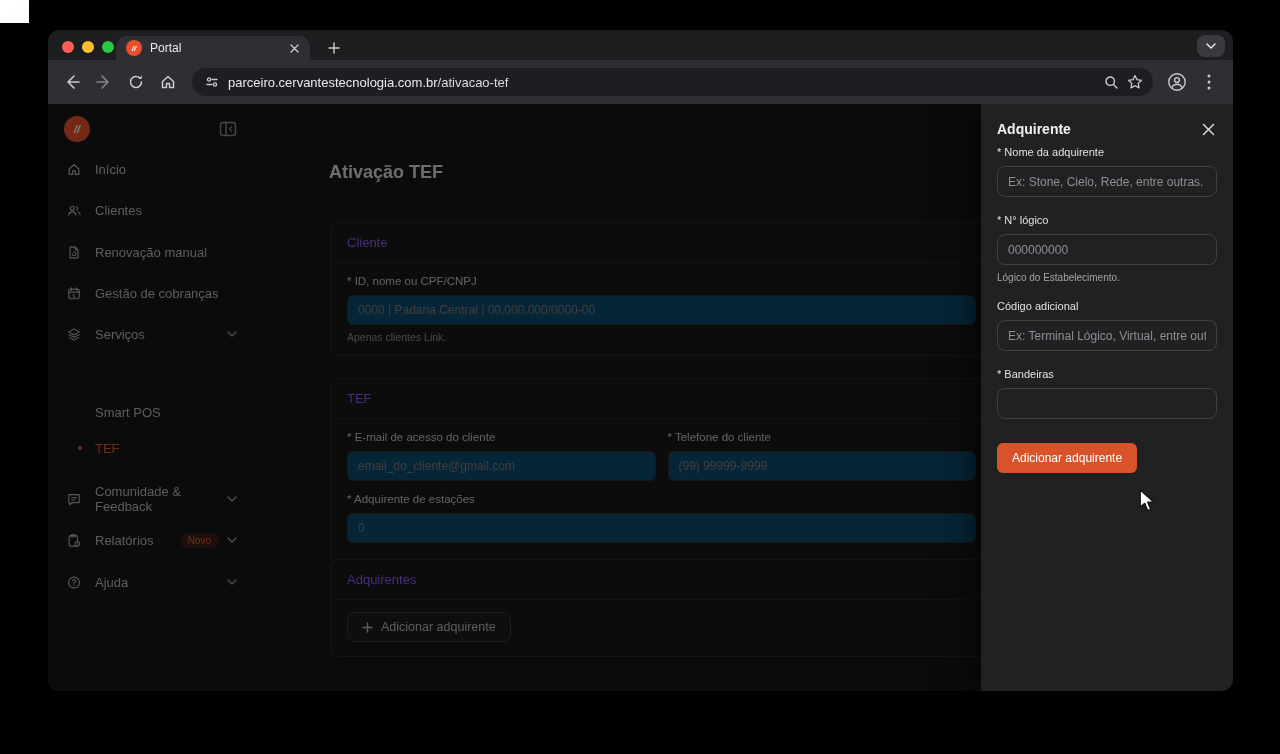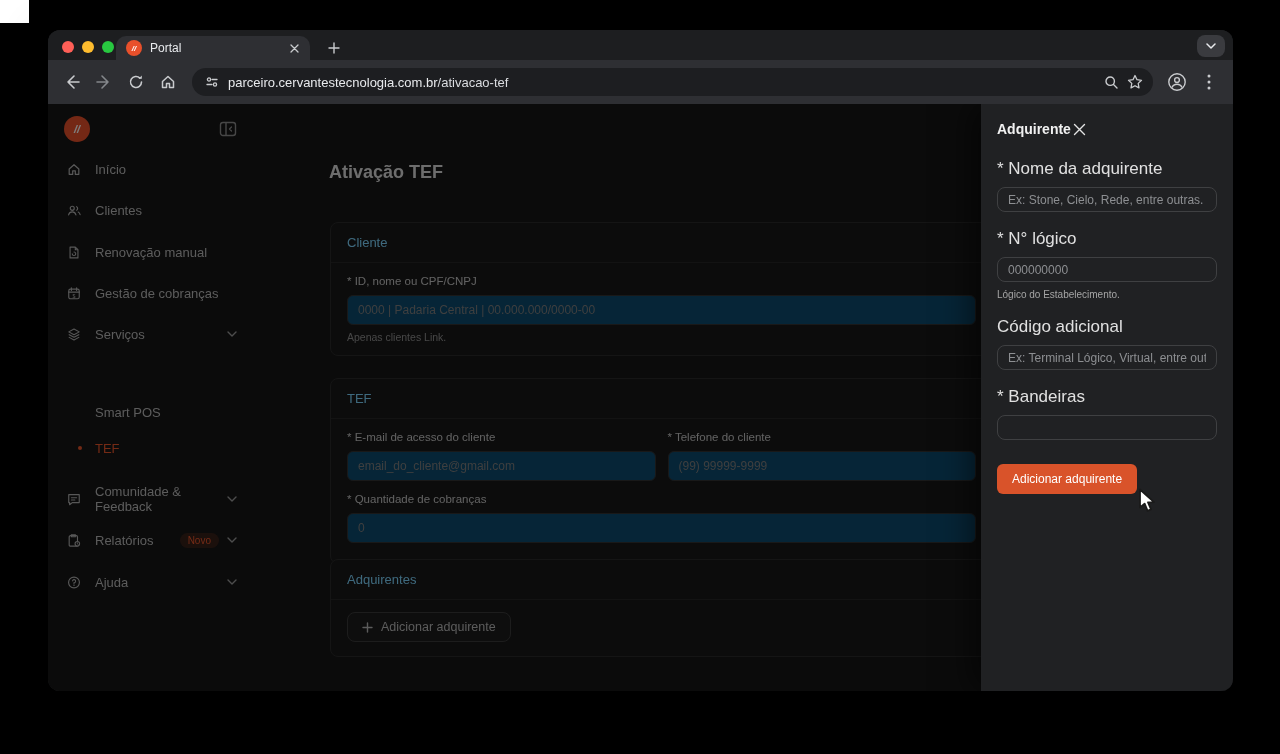--- a/index.html
+++ b/index.html
@@ -65,46 +65,46 @@
   .nav-item.tef { color:#e8552b; position:absolute; }
   .tef-dot { position:absolute; left:22px; width:4px; height:4px; border-radius:50%; background:#e8552b; }
   .badge-novo { margin-left:auto; background:rgba(232,85,43,.16); color:#e8552b; font-size:10px;
     padding:2px 8px; border-radius:9px; }
   .badge-novo + .nav-chevron { margin-left:8px; }
 
   
   .content { position:absolute; left:211px; top:0; width:974px; height:100%; z-index:1; }
   .page-title { position:absolute; left:70px; top:58px; font-size:18px; font-weight:bold; color:#dadada; }
   .card { position:absolute; left:71px; width:663px; background:#191919; border:1px solid #2a2a2a; border-radius:8px; }
-  .card-head { height:40px; display:flex; align-items:center; padding:0 16px; font-size:13px; color:#7dd3fc;
+  .card-head { height:40px; display:flex; align-items:center; padding:0 16px; font-size:13px; color:#8b5cf6;
     border-bottom:1px solid #262626; }
   .card-body { padding:12px 16px 14px; }
   .field-label { display:block; font-size:11.5px; color:#c4c4c4; margin-bottom:8px; }
   .text-input { width:100%; height:30px; background:#0c4a6e; border:1px solid #323232; border-radius:6px;
     color:#d6d6d6; font-size:12px; padding:0 10px; font-family:"Liberation Sans", sans-serif; outline:none; }
   .text-input::placeholder { color:#7e7e7e; }
   .field-helper { font-size:10.5px; color:#8f8f8f; margin-top:6px; }
   #card-cliente { top:118px; height:134px; }
   #card-tef { top:274px; height:186px; }
   #card-adquirentes { top:455px; height:98px; }
   .form-grid { display:grid; grid-template-columns:1fr 1fr; column-gap:24px; row-gap:14px;gap:12px; }
   .span2 { grid-column:1 / -1; }
   .add-acq-outline { display:inline-flex; align-items:center; gap:8px; height:30px; padding:0 14px;
     background:rgba(255,255,255,.02); border:1px solid #3a3a3a; border-radius:8px; color:#b8b8b8;
     font-size:12.5px; font-family:"Liberation Sans", sans-serif; cursor:pointer; }
 
   
   .drawer { position:absolute; right:0; top:0; width:252px; height:100%; background:#202123; z-index:10;
     box-shadow:-10px 0 30px rgba(0,0,0,.55); padding:16px; }
-  .drawer-head { display:flex; align-items:center; justify-content:flex-start; margin-bottom:21px; }
+  .drawer-head { display:flex; align-items:center; justify-content:space-between; margin-bottom:8px; }
   .drawer-title { font-size:14px; font-weight:bold; color:#f1f1f1; }
   .drawer-close { width:18px; height:18px; display:flex; align-items:center; justify-content:center; cursor:pointer; }
-  .d-label { display:block; font-size:17px; color:#e0e0e0; margin:17px 0 8px; }
+  .d-label { display:block; font-size:11px; color:#e0e0e0; margin:17px 0 8px; }
   .d-label.first { margin-top:8px; }
-  .d-input { width:100%; height:25px; background:transparent; border:1px solid #3f4042; border-radius:8px;
+  .d-input { width:100%; height:31px; background:transparent; border:1px solid #3f4042; border-radius:8px;
     color:#e0e0e0; font-size:12px; padding:0 10px; font-family:"Liberation Sans", sans-serif; outline:none; }
   .d-input::placeholder { color:#8d8f92; }
   .d-helper { font-size:10px; color:#a5a5a5; margin-top:7px; }
   .d-submit { margin-top:24px; background:#d9532a; border:none; color:#fff; font-size:12px;
     padding:8px 15px; border-radius:6px; font-family:"Liberation Sans", sans-serif; cursor:pointer; }
 
   .cursor { position:absolute; left:1089px; top:384px; z-index:30; pointer-events:none; }
 
   svg.icon { display:block; }
 </style>
@@ -349,21 +349,21 @@
           <div class="form-grid">
             <div>
               <label class="field-label">* E-mail de acesso do cliente</label>
               <input class="text-input" placeholder="email_do_cliente@gmail.com" style="">
             </div>
             <div>
               <label class="field-label">* Telefone do cliente</label>
               <input class="text-input" placeholder="(99) 99999-9999" style="">
             </div>
             <div class="span2">
-              <label class="field-label">* Quantidade de cobranças</label>
+              <label class="field-label">* Adquirente de estações</label>
               <input class="text-input" placeholder="0" style="">
             </div>
           </div>
         </div>
       </div>
 
       <div class="card" id="card-adquirentes">
         <div class="card-head">Adquirentes</div>
         <div class="card-body">
           <button class="add-acq-outline">

